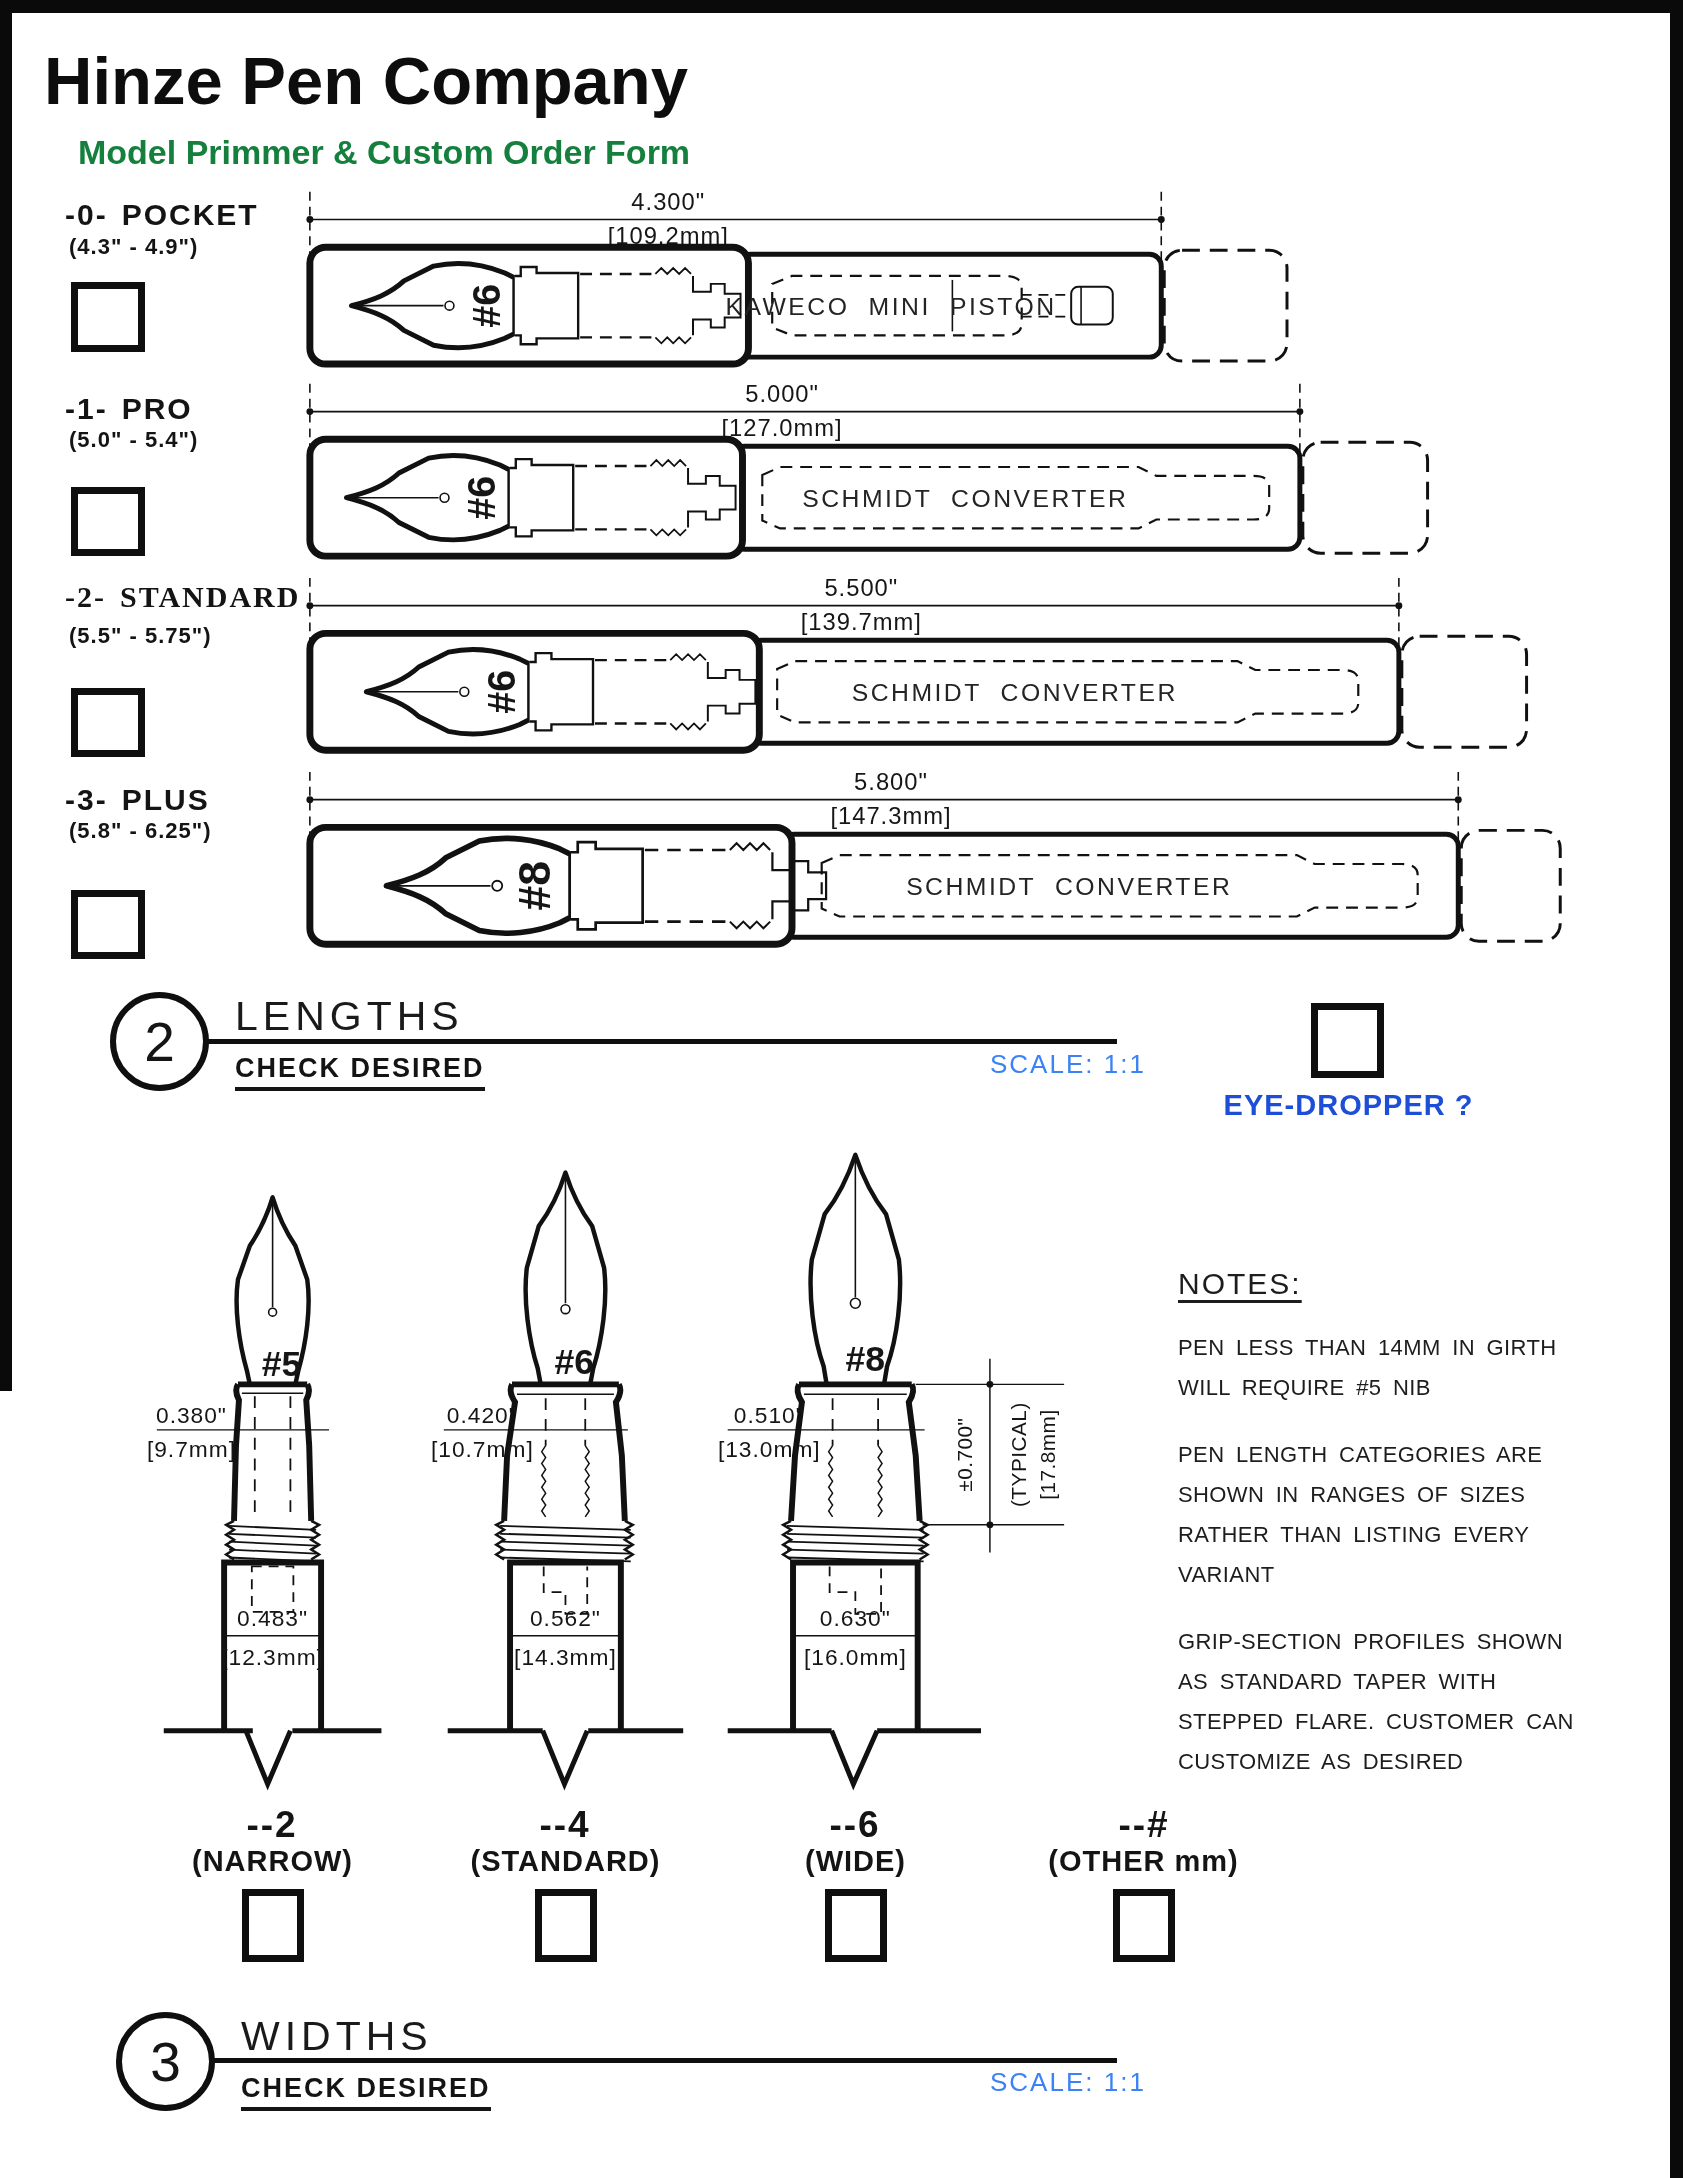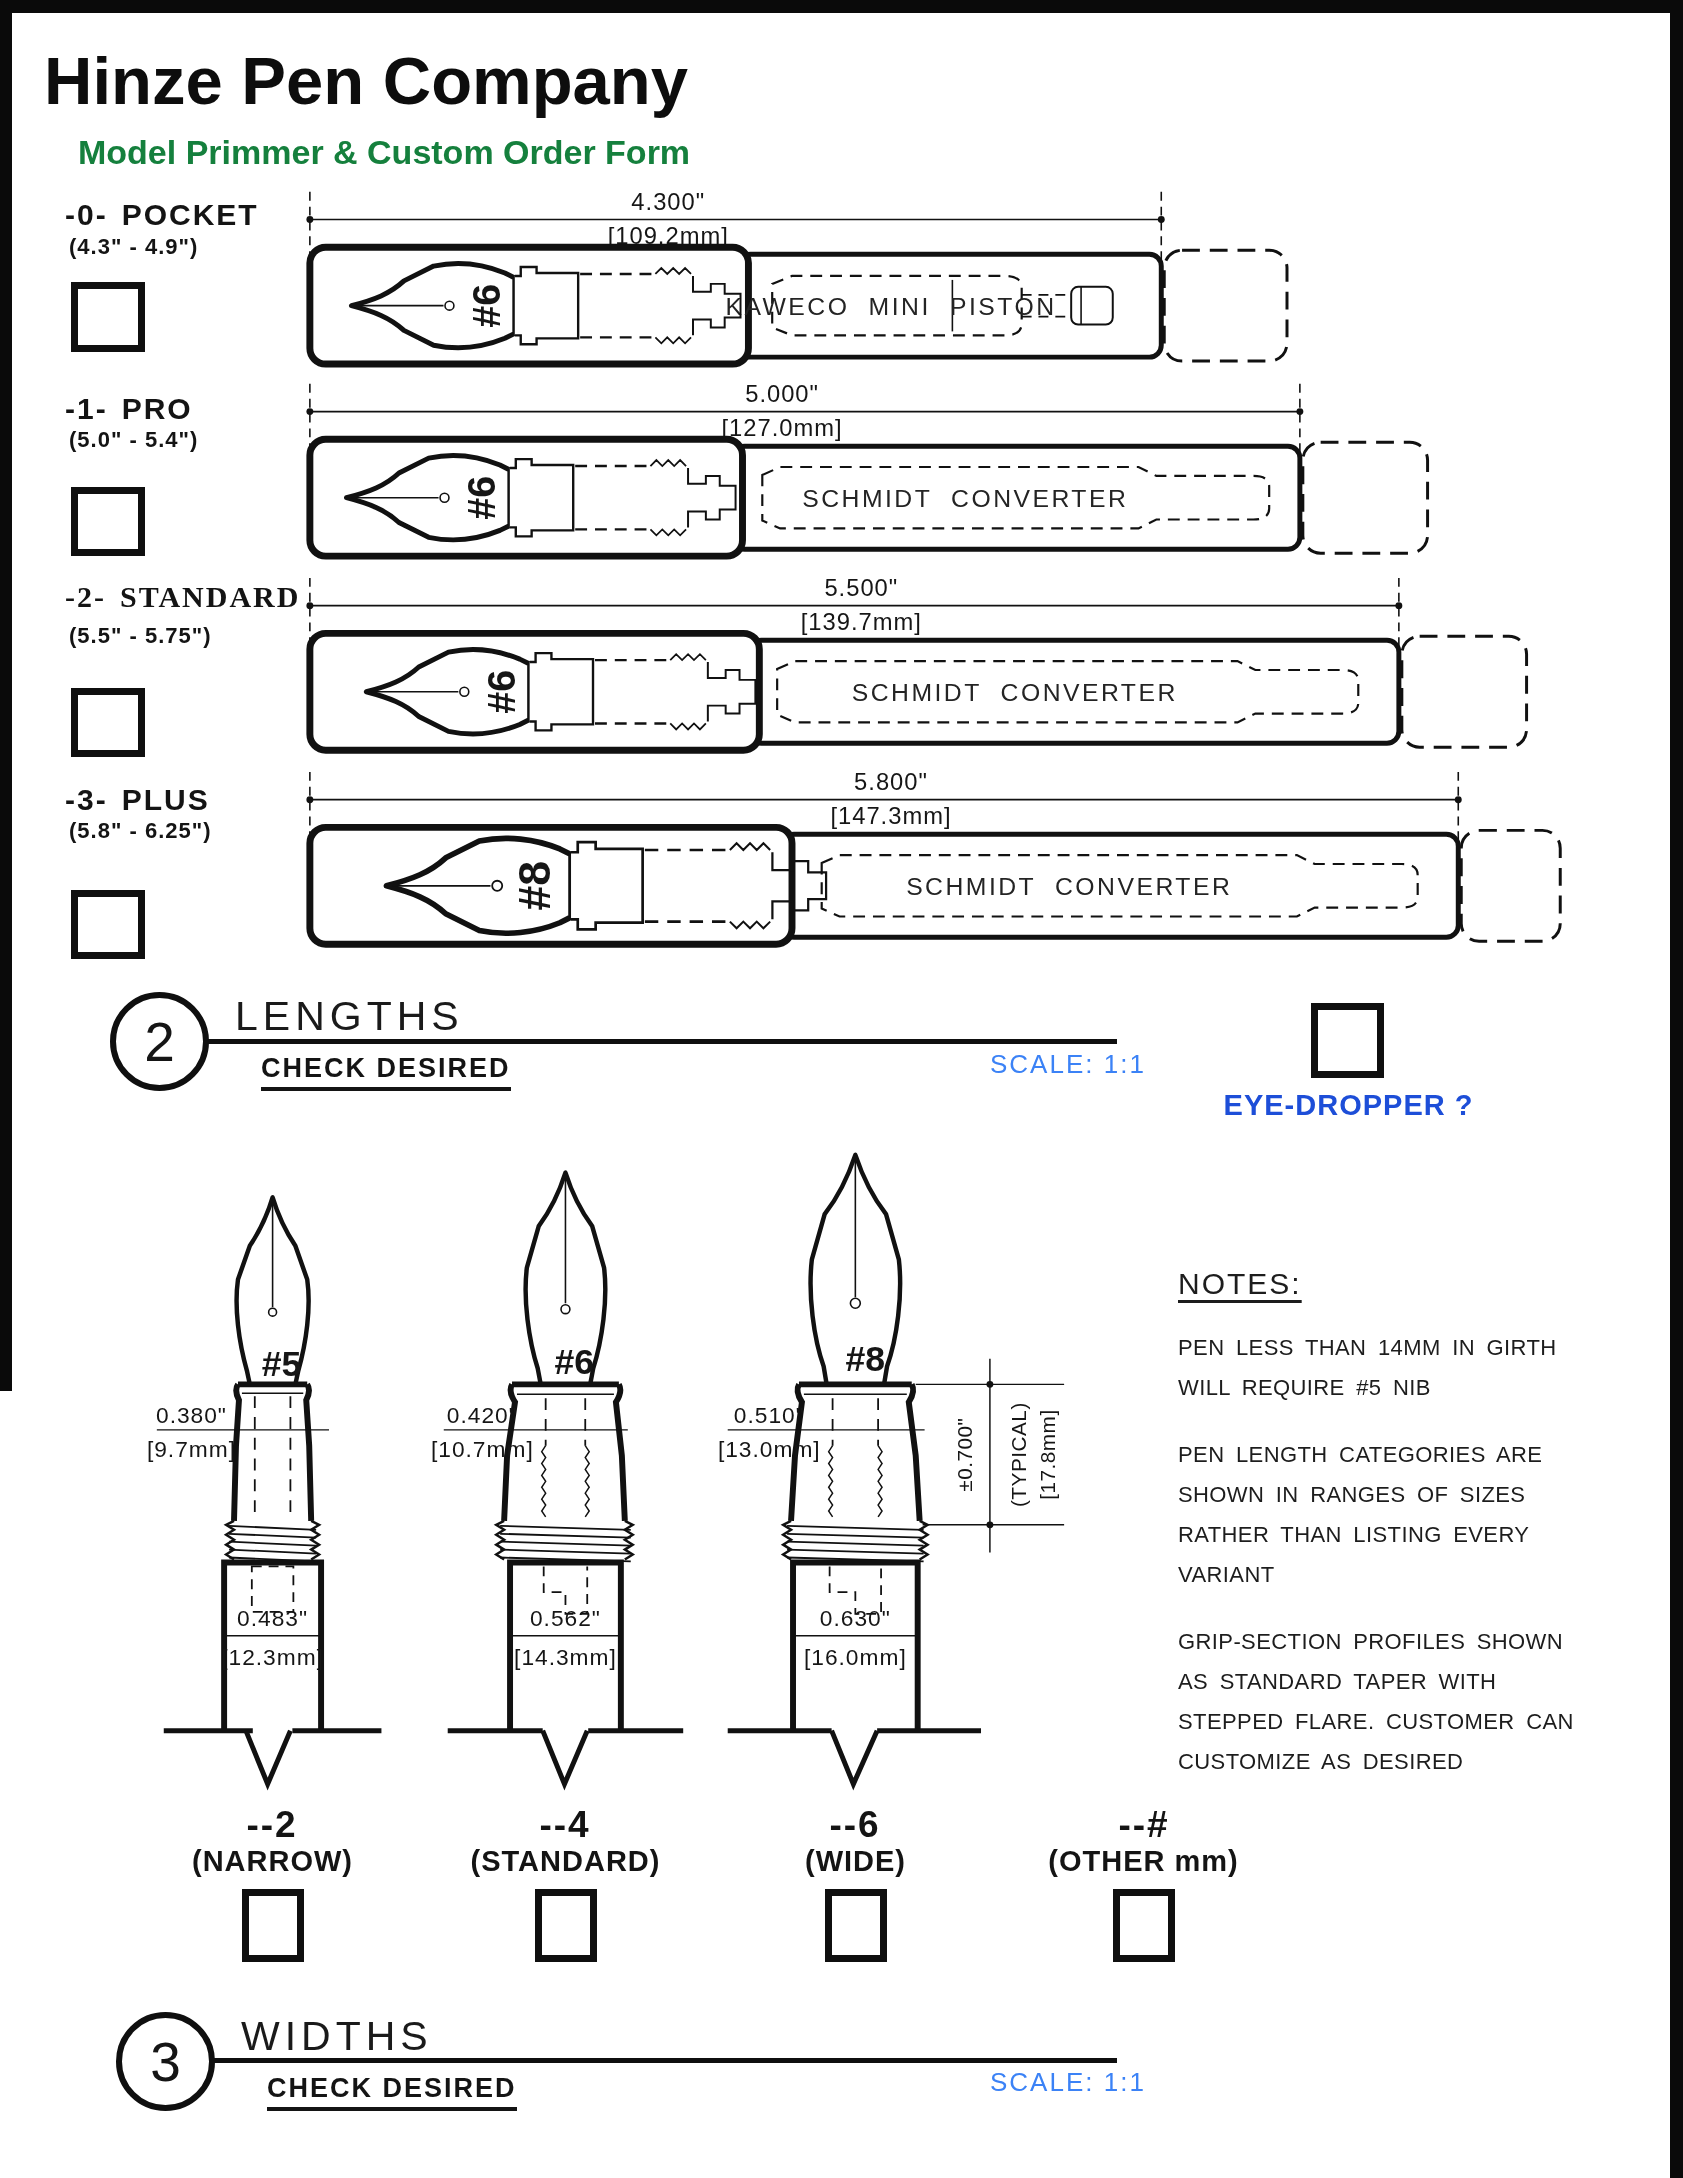--- a/index.html
+++ b/index.html
@@ -19,21 +19,21 @@
   .optrange{font-weight:bold;font-size:22px;letter-spacing:1px;color:#141414;white-space:nowrap;}
   
   .cbx{background:#fff;border:7px solid #0f0f0f;}
   
   .marker-circle{width:87px;height:87px;border:6px solid #0f0f0f;border-radius:50%;
     display:flex;align-items:center;justify-content:center;font-size:55px;color:#151515;
     font-family:"Liberation Sans",sans-serif;}
   .sec-title{font-size:41px;letter-spacing:5px;color:#1a1a1a;}
   .sec-line{height:5px;background:#0f0f0f;}
   .sec-check{font-size:27px;font-weight:bold;letter-spacing:2px;color:#141414;
-    border-bottom:4px solid #141414;padding-bottom:3px;margin-left:26px;}
+    border-bottom:4px solid #141414;padding-bottom:3px;}
   .sec-scale{font-size:26px;letter-spacing:2px;color:#3b82f6;}
   
   #eyedropper-label{font-size:29px;font-weight:bold;letter-spacing:1px;color:#1d4ed8;text-align:center;width:257px;}
   
   .wcode{font-size:37px;font-weight:bold;letter-spacing:2px;color:#141414;text-align:center;width:218px;}
   .wname{font-size:29px;font-weight:bold;letter-spacing:1px;color:#141414;text-align:center;width:257px;}
   
   #notes{left:1178px;top:1267px;width:416px;color:#1d1d1d;}
   #notes h3{margin:0;font-size:30px;font-weight:normal;letter-spacing:2px;text-decoration:underline;
     text-underline-offset:6px;}

